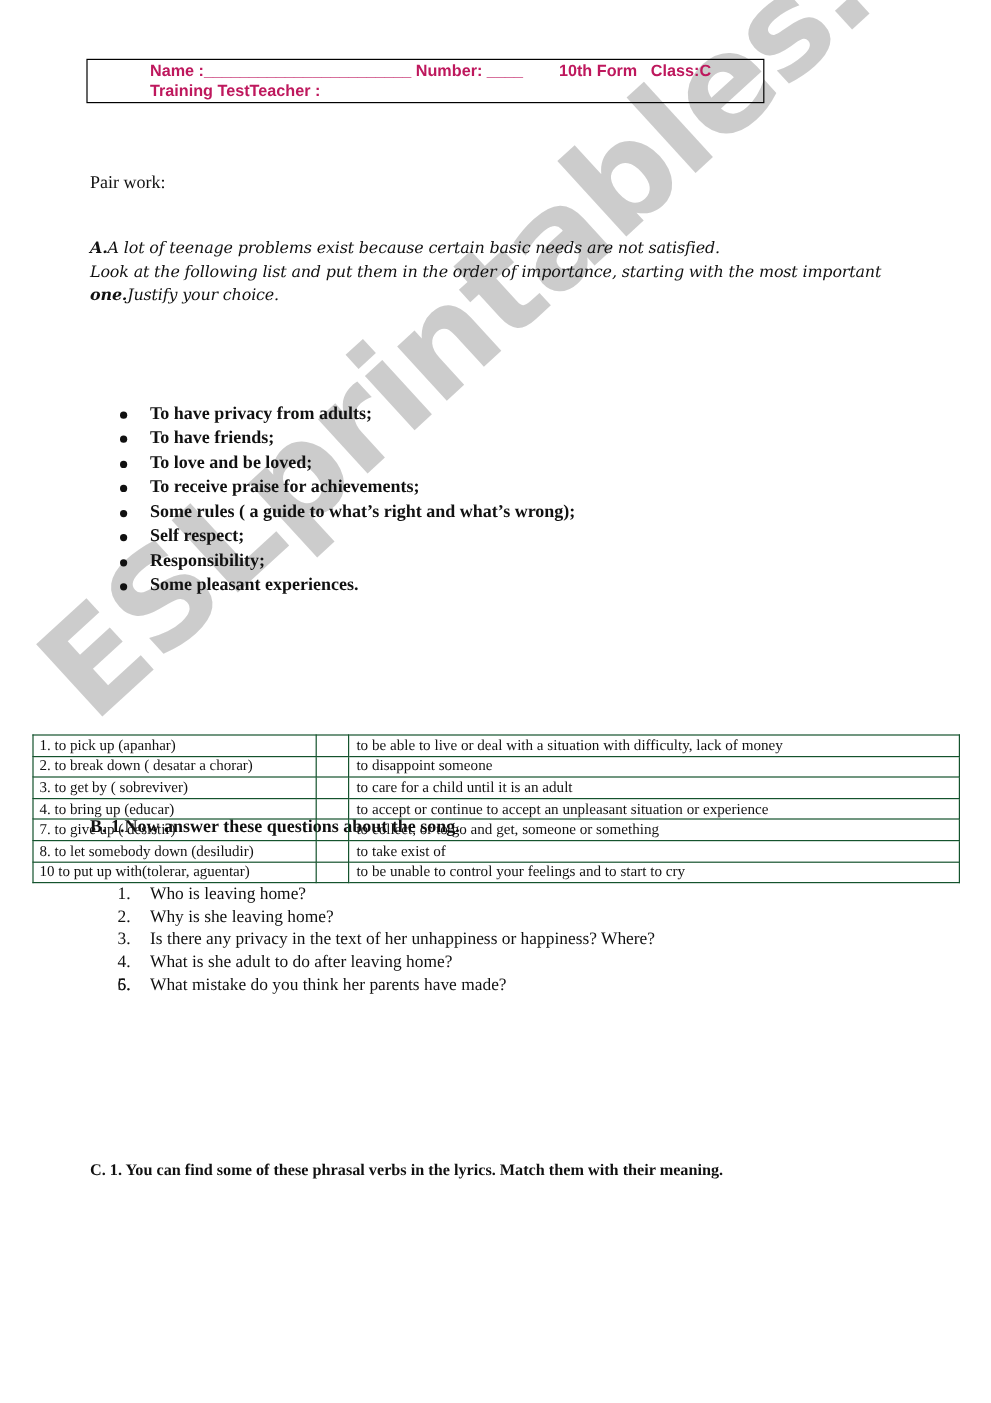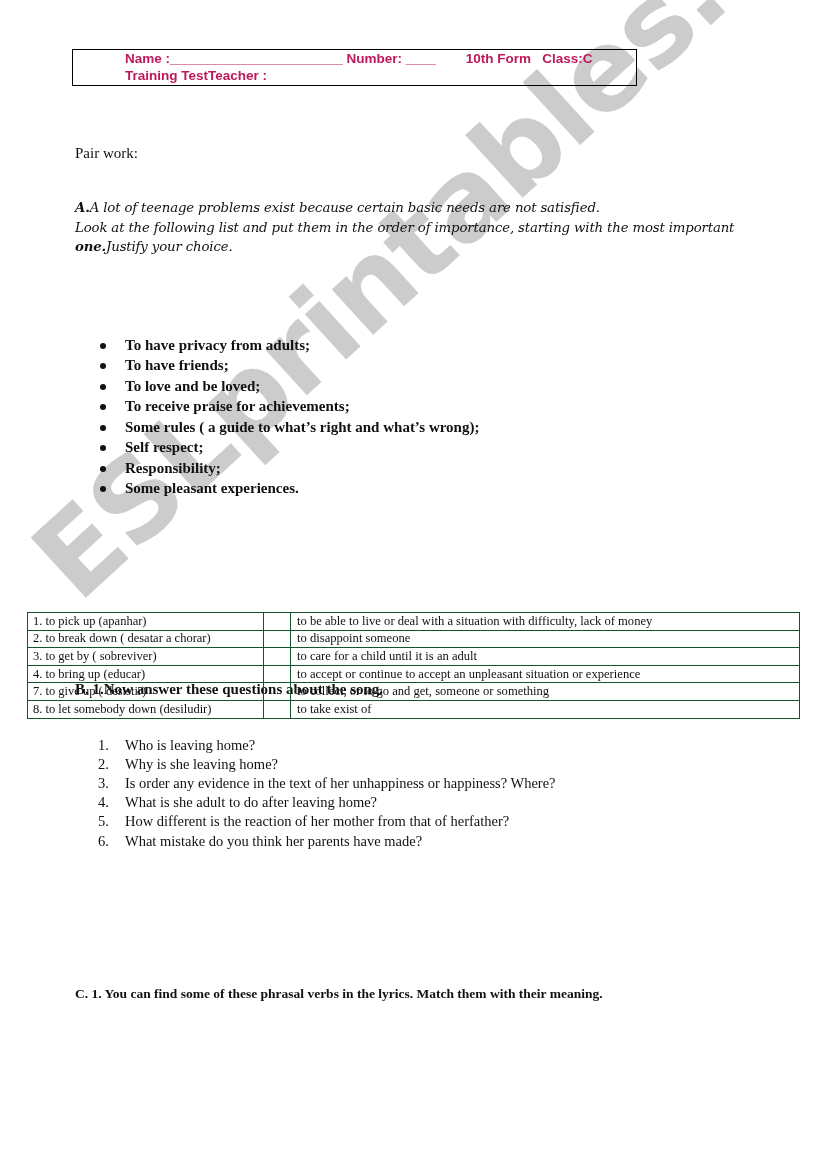--- a/index.html
+++ b/index.html
@@ -152,23 +152,23 @@
   <li><span class="bullet"></span><span>Some rules ( a guide to what’s right and what’s wrong);</span></li>
   <li><span class="bullet"></span><span>Self respect;</span></li>
   <li><span class="bullet"></span><span>Responsibility;</span></li>
   <li><span class="bullet"></span><span>Some pleasant experiences.</span></li>
 </ul>
 
 <div class="abs section-b-title content">B. 1.Now answer these questions about the song.</div>
 <ol class="abs num-list content">
   <li><span class="num">1.</span><span>Who is leaving home?</span></li>
   <li><span class="num">2.</span><span>Why is she leaving home?</span></li>
-  <li><span class="num">3.</span><span>Is order any evidence in the text of her unhappiness or happiness? Where?</span></li>
+  <li><span class="num">3.</span><span>Is there any privacy in the text of her unhappiness or happiness? Where?</span></li>
   <li><span class="num">4.</span><span>What is she adult to do after leaving home?</span></li>
-  <li><span class="num">5.</span><span>How different is the reaction of her mother from that of herfather?</span></li>
+  <li><span class="num">5.</span></li>
   <li><span class="num">6.</span><span>What mistake do you think her parents have made?</span></li>
 </ol>
 
 <div class="abs section-c-title content">C. 1. You can find some of these phrasal verbs in the lyrics. Match them with their meaning.</div>
 <table class="phrasal content">
   <tbody>
     <tr>
       <td class="verb">1. to pick up (apanhar)</td>
       <td class="blank"></td>
       <td class="meaning">to be able to live or deal with a situation with difficulty, lack of money</td>
@@ -191,14 +191,19 @@
     <tr>
       <td class="verb">7. to give up ( desistir)</td>
       <td class="blank"></td>
       <td class="meaning">to collect, or to go and get, someone or something</td>
     </tr>
     <tr>
       <td class="verb">8. to let somebody down (desiludir)</td>
       <td class="blank"></td>
       <td class="meaning">to take exist of</td>
     </tr>
+    <tr>
+      <td class="verb">10 to put up with(tolerar, aguentar)</td>
+      <td class="blank"></td>
+      <td class="meaning">to be unable to control your feelings and to start to cry</td>
+    </tr>
   </tbody>
 </table>
 
 </body></html>

